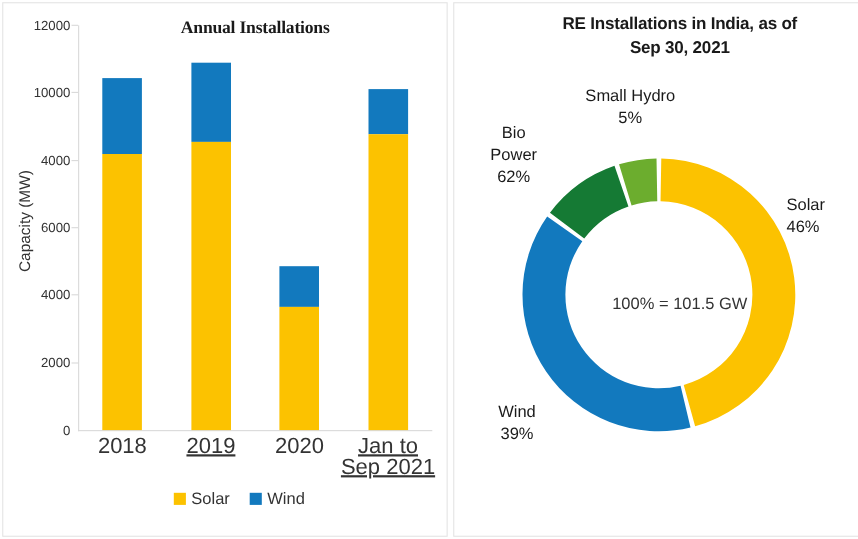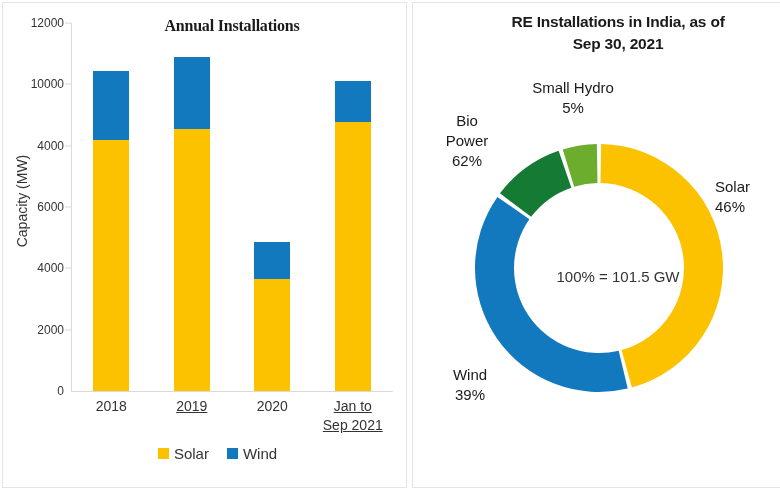--- a/index.html
+++ b/index.html
@@ -102,21 +102,21 @@
   }
   .seg { width: 100%; display: block; }
   .seg-wind  { background: #1279be; }
   .seg-solar { background: #fcc200; }
 
   .xtick {
     position: absolute;
     top: 374px;
     width: 92px;
     text-align: center;
-    font-size: 14px;
+    font-size: 20px;
     line-height: 19px;
     color: #333;
   }
 
   #legend {
     position: absolute;
     left: 0; right: 0;
     top: 442px;
     display: flex;
     justify-content: center;

